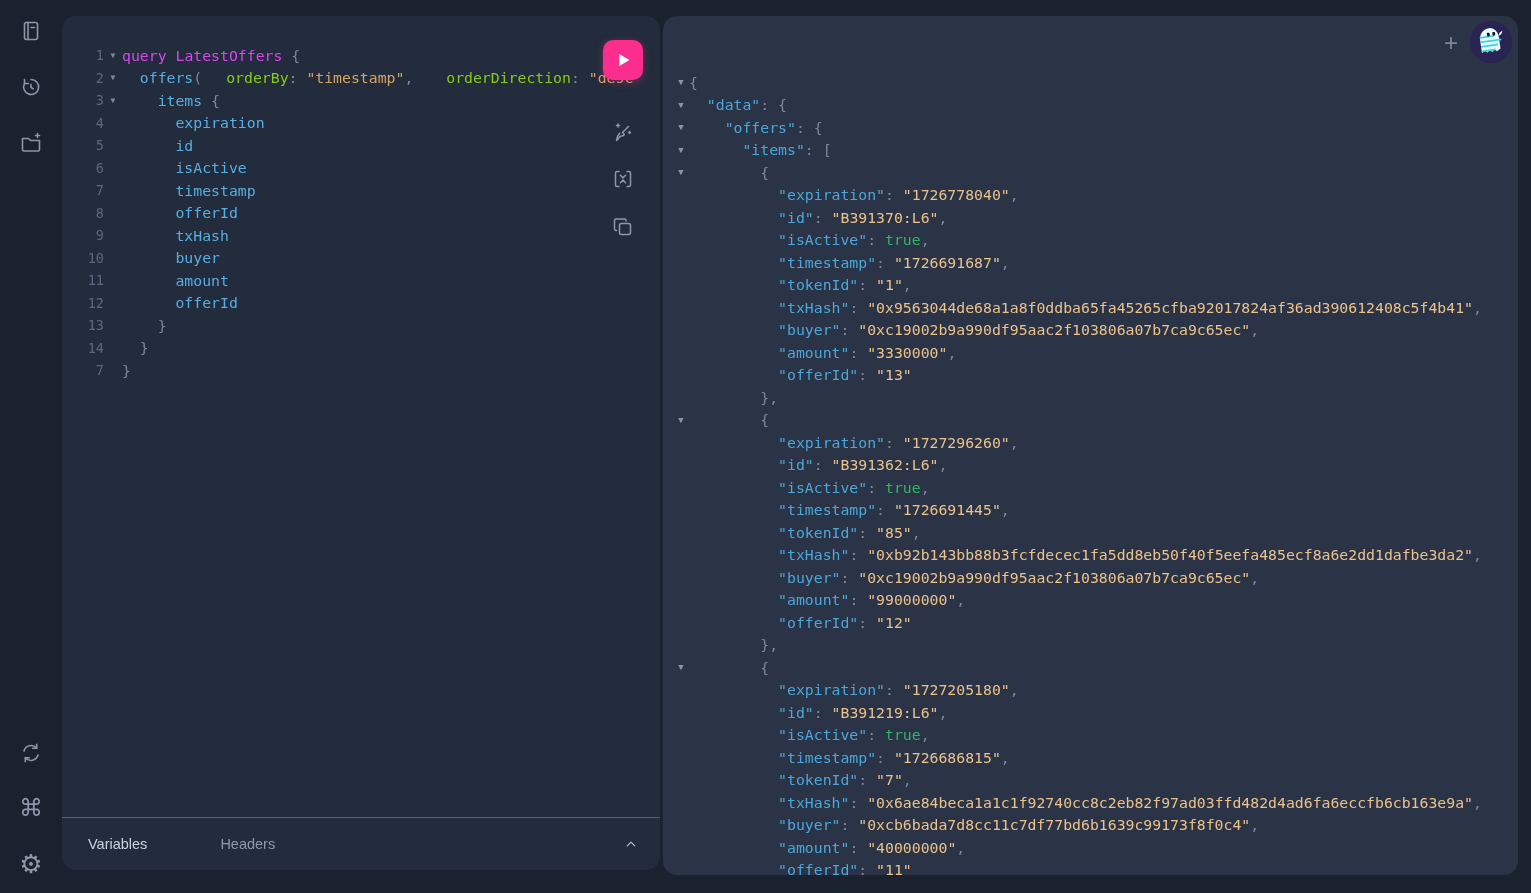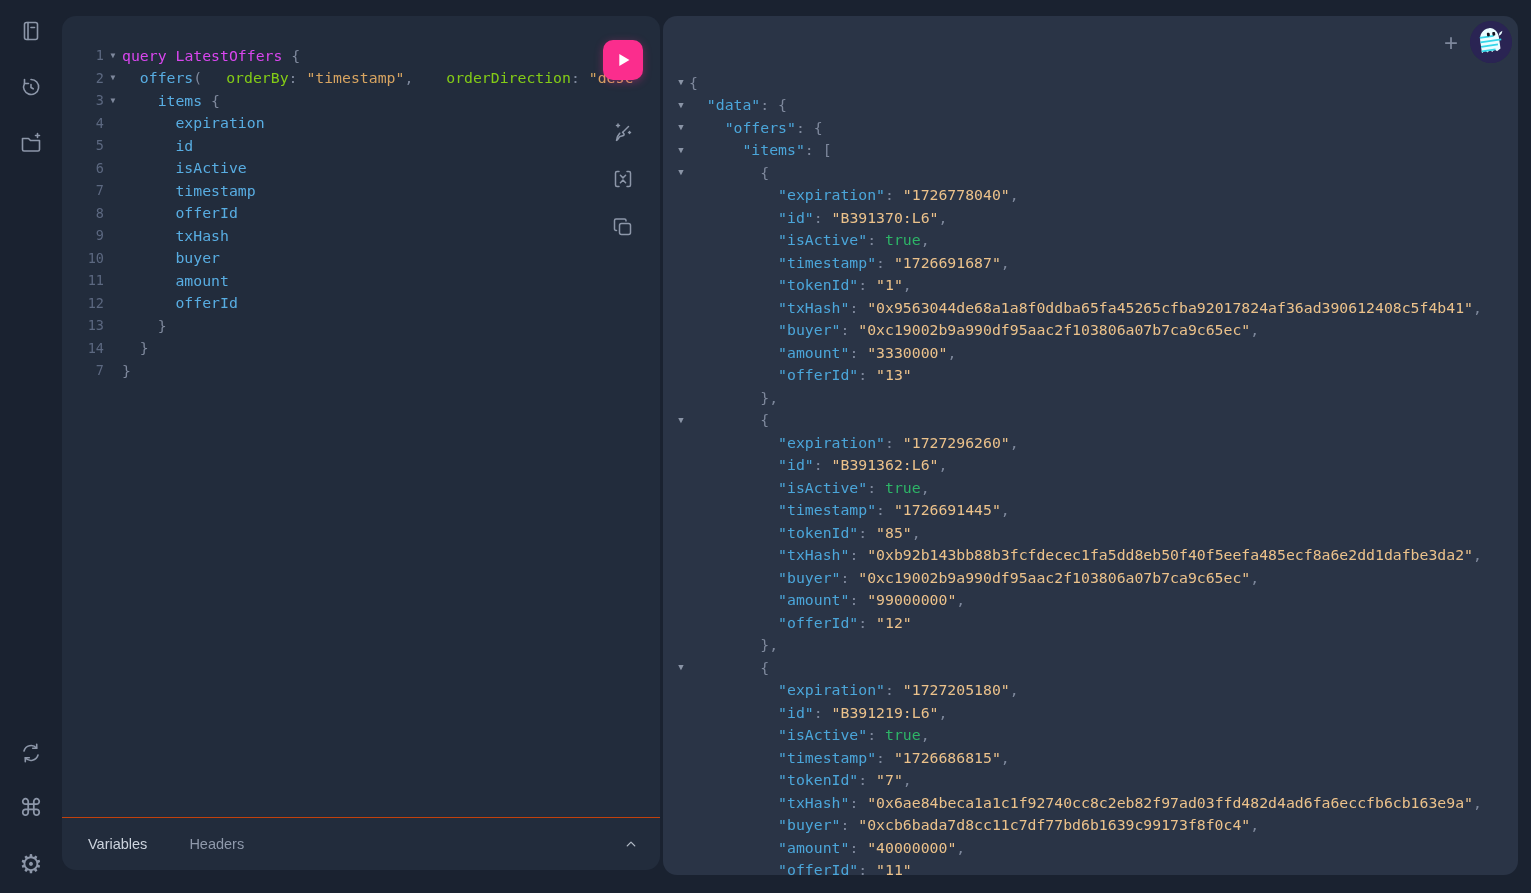--- a/index.html
+++ b/index.html
@@ -37,21 +37,21 @@
              border-radius:10px; background:#fb2d8d; cursor:pointer; display:flex;
              align-items:center; justify-content:center; box-shadow:0 2px 8px rgba(251,45,141,.35); }
   .tool-btn { position:absolute; left:549px; width:24px; height:24px; display:flex; align-items:center;
               justify-content:center; cursor:pointer; }
   .tool-btn svg { stroke:#8d97a9; fill:none; stroke-width:1.5; stroke-linecap:round; stroke-linejoin:round; }
 
   .editor-footer { position:absolute; left:0; right:0; bottom:0; height:53px;
                    border-top:1px solid #c2410c; display:flex; align-items:center; padding:0 20px 0 26px; }
   .tab { font-size:14.5px; cursor:pointer; margin-right:42px; }
   .tab.active { color:#ccd3dd; }
-  .tab.inactive { color:#8f99ab; }
+  .tab.inactive { color:#8f99ab;margin-left:31px; }
   .footer-chevron { margin-left:auto; cursor:pointer; display:flex; }
   .footer-chevron svg { stroke:#aeb6c2; fill:none; stroke-width:1.8; stroke-linecap:round; stroke-linejoin:round; }
 
   
   .response-panel { position:absolute; left:663px; top:16px; width:855px; height:859px;
                     background:#2a3446; border-radius:14px; overflow:hidden; }
   .json-area { position:absolute; left:0; top:0; right:0; bottom:0; padding:55px 0 0 10px; overflow:hidden; }
   .json-line { display:flex; height:22.5px; align-items:center; white-space:pre;
                font-family:"DejaVu Sans Mono", monospace; font-size:14.8px; }
   .json-line .foldslot { width:16px; font-size:9px; color:#8a94a6; }

